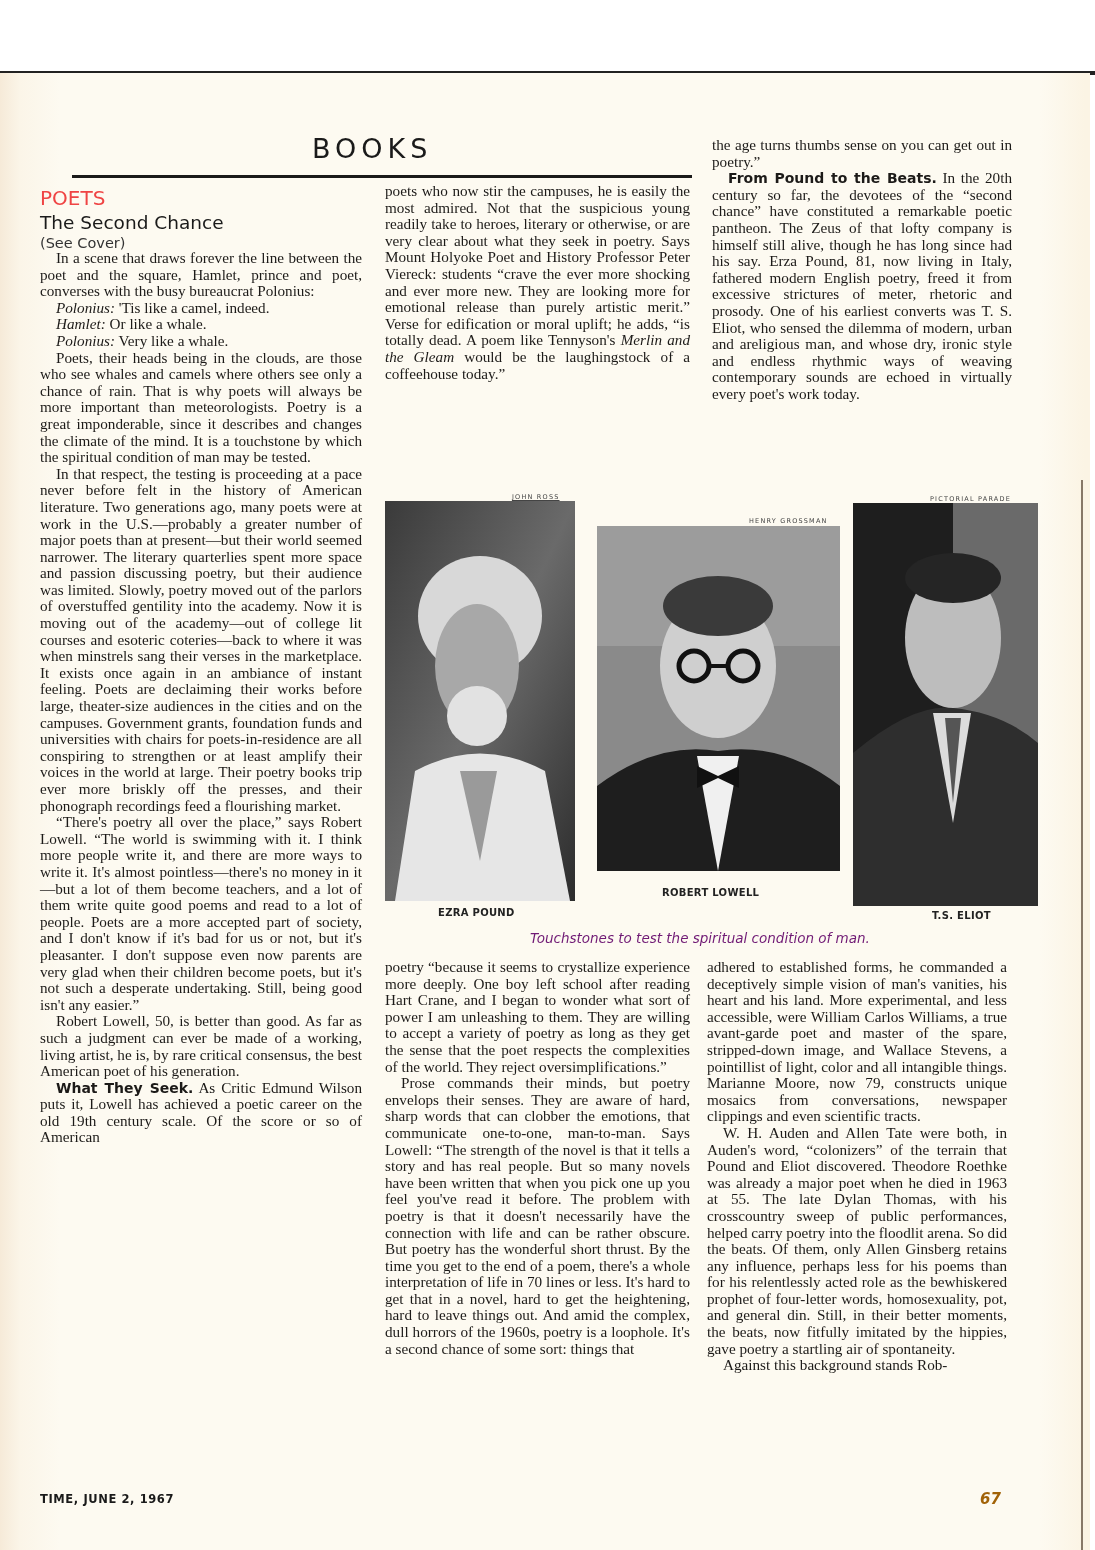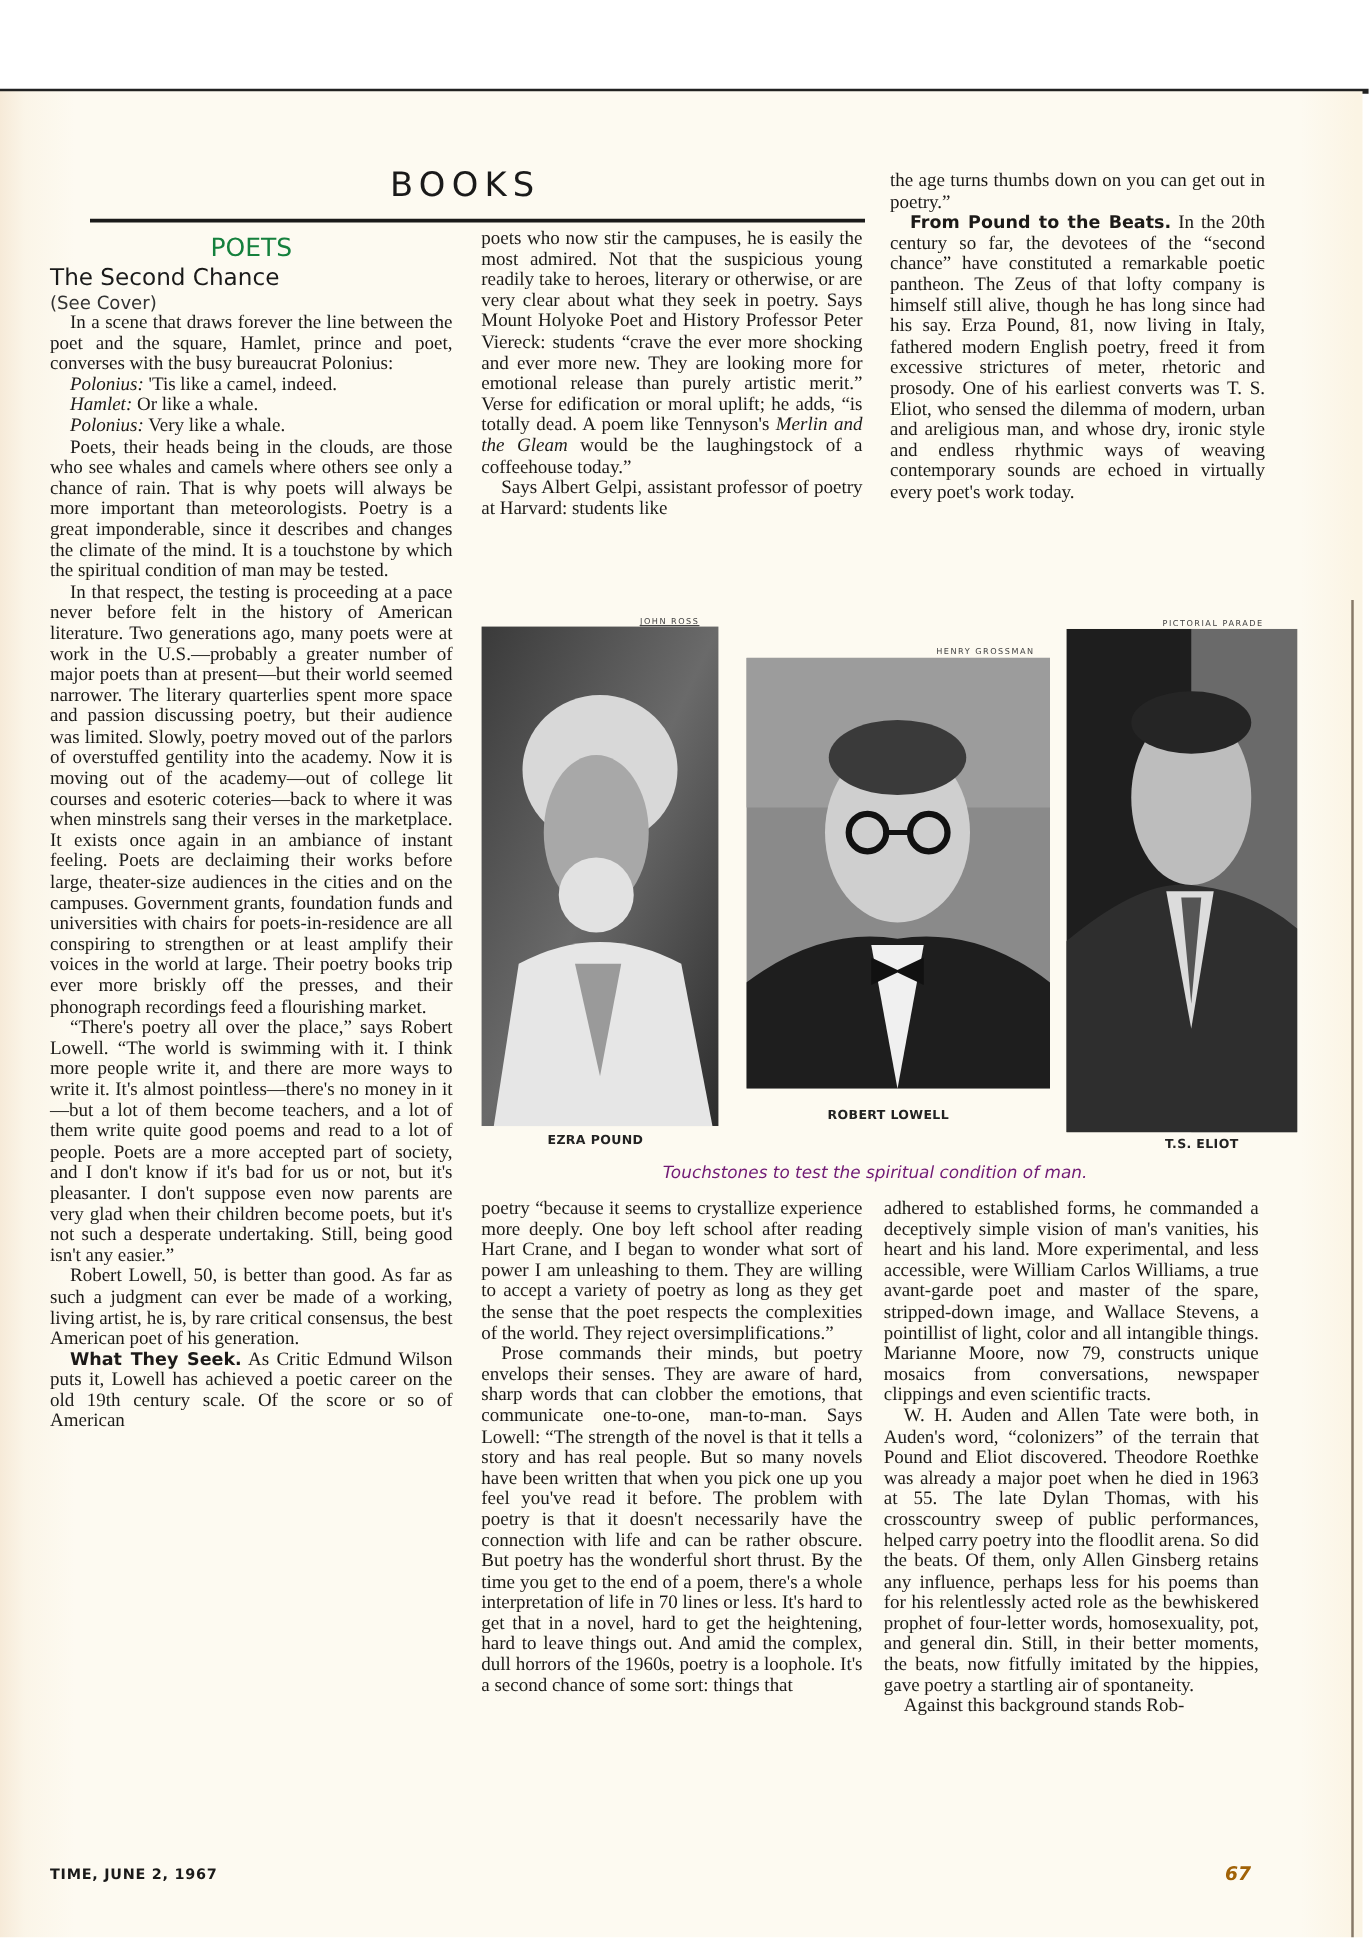--- a/index.html
+++ b/index.html
@@ -31,22 +31,22 @@
     hyphens:manual;
   }
   .col p { margin:0; text-indent:16px; }
   .col p.noind { text-indent:0; }
   .col1 { left:40px; top:250px; width:322px; }
   .col2 { left:385px; top:183px; width:305px; }
   .col3 { left:712px; top:137px; width:300px; }
   .col2b { left:385px; top:959px; width:305px; }
   .col3b { left:707px; top:959px; width:300px; }
   .kicker {
-    position:absolute; left:40px; width:322px; text-align:center;
-    font-family:"DejaVu Sans","Liberation Sans",sans-serif; font-size:20px; top:186px; color:#15803d;
+    position:absolute; left:40px; width:322px; text-align:left;
+    font-family:"DejaVu Sans","Liberation Sans",sans-serif; font-size:20px; top:186px; color:#ef4444;
   }
   .headline {
     position:absolute; left:40px; top:212px; font-family:"DejaVu Sans","Liberation Sans",sans-serif;
     font-size:18.5px; color:#1a1a1a;
   }
   .seecover {
     position:absolute; left:40px; top:235px; font-family:"DejaVu Sans","Liberation Sans",sans-serif;
     font-size:14.5px; color:#333;
   }
   .subhead { font-family:"DejaVu Sans","Liberation Sans",sans-serif; font-weight:bold; font-size:14px; }
@@ -97,25 +97,24 @@
   <p><span class="it">Polonius:</span><span> Very like a whale.</span></p>
   <p>Poets, their heads being in the clouds, are those who see whales and camels where others see only a chance of rain. That is why poets will always be more important than meteorologists. Poetry is a great imponderable, since it describes and changes the climate of the mind. It is a touchstone by which the spiritual condition of man may be tested.</p>
   <p>In that respect, the testing is proceeding at a pace never before felt in the history of American literature. Two generations ago, many poets were at work in the U.S.—probably a greater number of major poets than at present—but their world seemed narrower. The literary quarterlies spent more space and passion discussing poetry, but their audience was limited. Slowly, poetry moved out of the parlors of overstuffed gentility into the academy. Now it is moving out of the academy—out of college lit courses and esoteric coteries—back to where it was when minstrels sang their verses in the marketplace. It exists once again in an ambiance of instant feeling. Poets are declaiming their works before large, theater-size audiences in the cities and on the campuses. Government grants, foundation funds and universities with chairs for poets-in-residence are all conspiring to strengthen or at least amplify their voices in the world at large. Their poetry books trip ever more briskly off the presses, and their phonograph recordings feed a flourishing market.</p>
   <p>“There's poetry all over the place,” says Robert Lowell. “The world is swimming with it. I think more people write it, and there are more ways to write it. It's almost pointless—there's no money in it—but a lot of them become teachers, and a lot of them write quite good poems and read to a lot of people. Poets are a more accepted part of society, and I don't know if it's bad for us or not, but it's pleasanter. I don't suppose even now parents are very glad when their children become poets, but it's not such a desperate undertaking. Still, being good isn't any easier.”</p>
   <p>Robert Lowell, 50, is better than good. As far as such a judgment can ever be made of a working, living artist, he is, by rare critical consensus, the best American poet of his generation.</p>
   <p><span class="subhead">What They Seek.</span><span> As Critic Edmund Wilson puts it, Lowell has achieved a poetic career on the old 19th century scale. Of the score or so of American</span></p>
 </div>
 
 <div class="col col2">
   <p class="noind"><span>poets who now stir the campuses, he is easily the most admired. Not that the suspicious young readily take to heroes, literary or otherwise, or are very clear about what they seek in poetry. Says Mount Holyoke Poet and History Professor Peter Viereck: students “crave the ever more shocking and ever more new. They are looking more for emotional release than purely artistic merit.” Verse for edification or moral uplift; he adds, “is totally dead. A poem like Tennyson's </span><span class="it">Merlin and the Gleam</span><span> would be the laughingstock of a coffeehouse today.”</span></p>
-  <p>Says Albert Gelpi, assistant professor of poetry at Harvard: students like</p>
 </div>
 
 <div class="col col3">
-  <p class="noind">the age turns thumbs down on you can get out in poetry.”</p>
+  <p class="noind">the age turns thumbs sense on you can get out in poetry.”</p>
   <p><span class="subhead">From Pound to the Beats.</span><span> In the 20th century so far, the devotees of the “second chance” have constituted a remarkable poetic pantheon. The Zeus of that lofty company is himself still alive, though he has long since had his say. Erza Pound, 81, now living in Italy, fathered modern English poetry, freed it from excessive strictures of meter, rhetoric and prosody. One of his earliest converts was T. S. Eliot, who sensed the dilemma of modern, urban and areligious man, and whose dry, ironic style and endless rhythmic ways of weaving contemporary sounds are echoed in virtually every poet's work today.</span></p>
 </div>
 
 <div class="credit" style="left:512px;top:493px;text-decoration:underline;">JOHN ROSS</div>
 <div class="photo" style="left:385px;top:501px;width:190px;height:400px;">
   <svg width="190" height="400" viewBox="0 0 190 400">
     <defs>
       <linearGradient id="pg" x1="0" y1="0" x2="1" y2="1">
         <stop offset="0" stop-color="#3a3a3a"></stop>
           <stop offset="0.5" stop-color="#6a6a6a"></stop>

